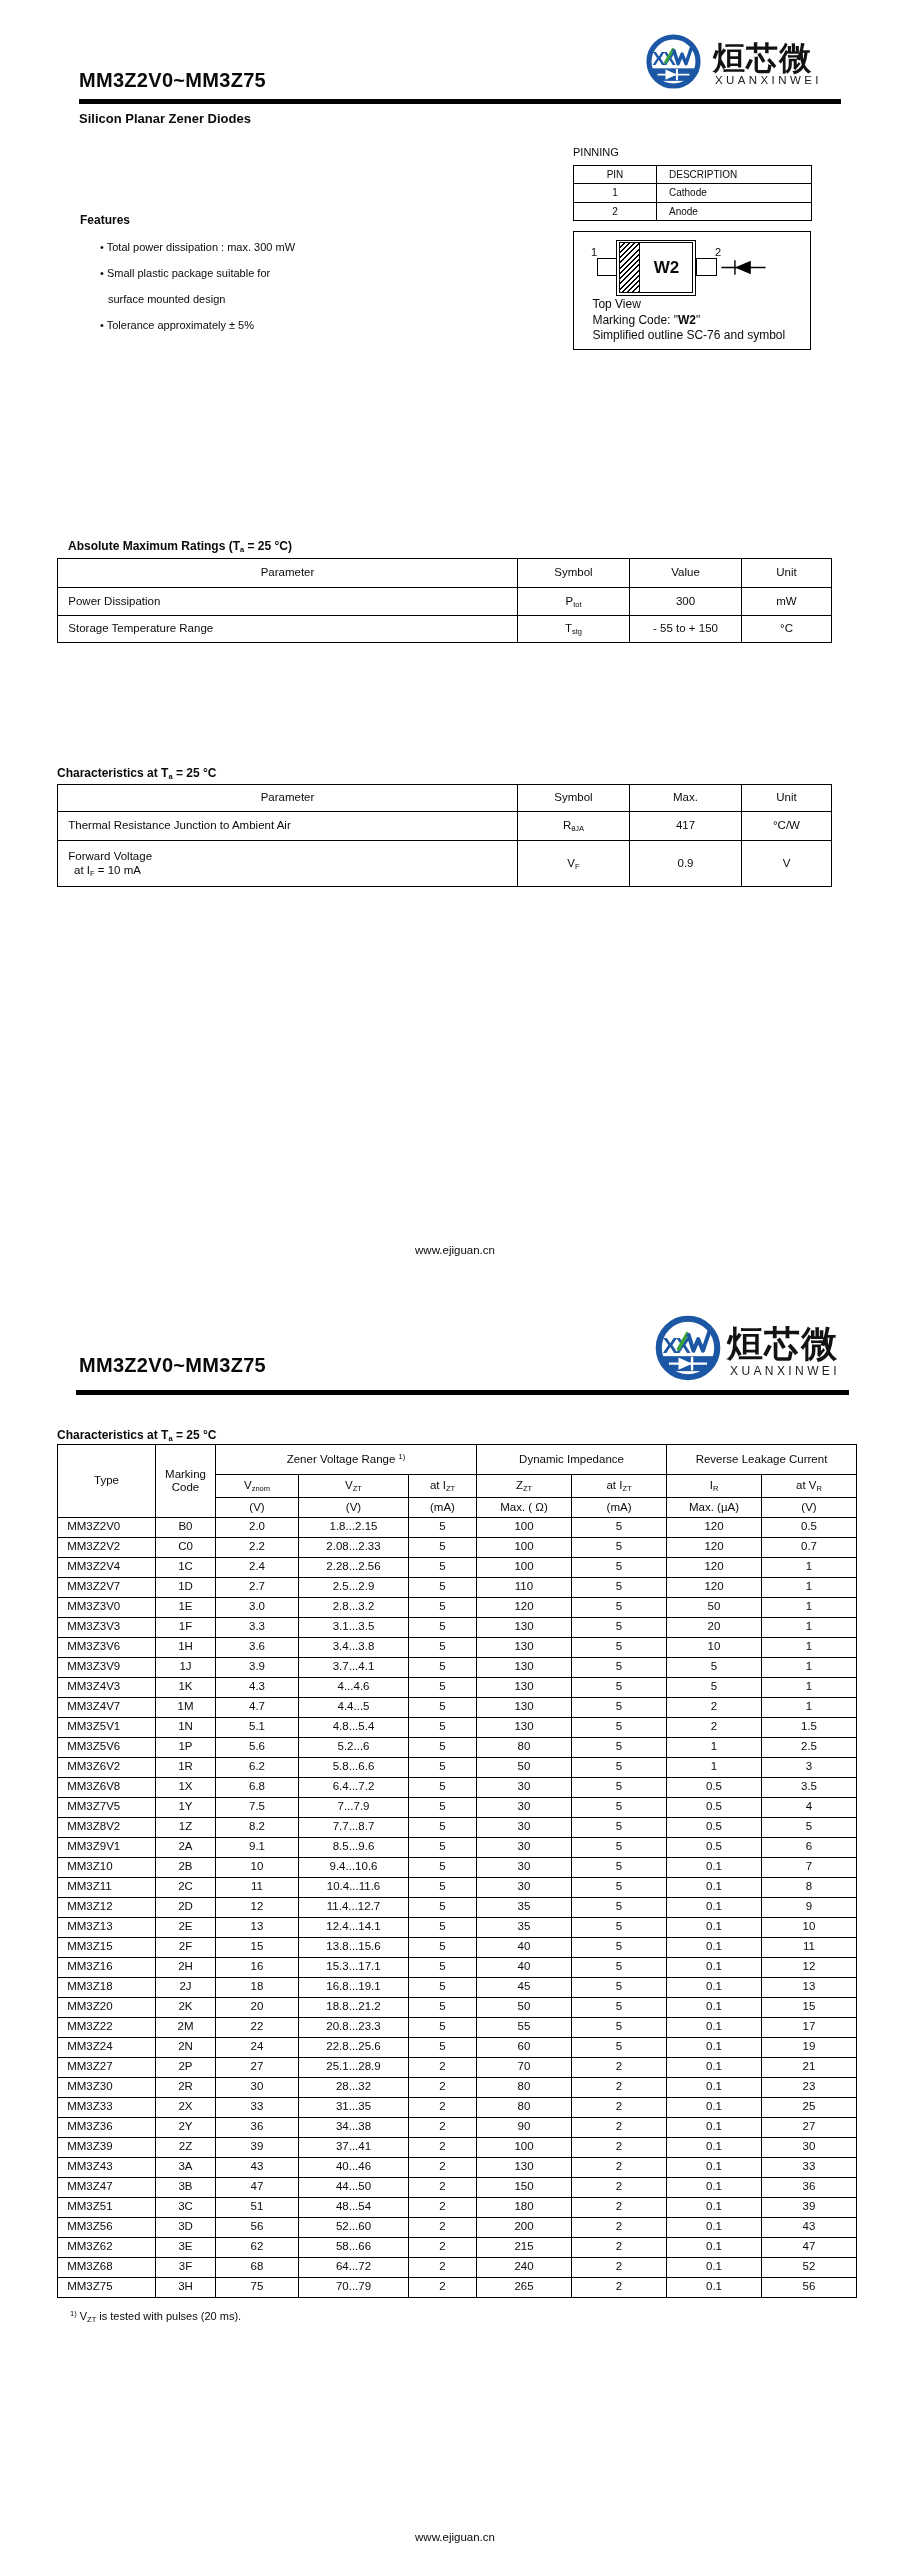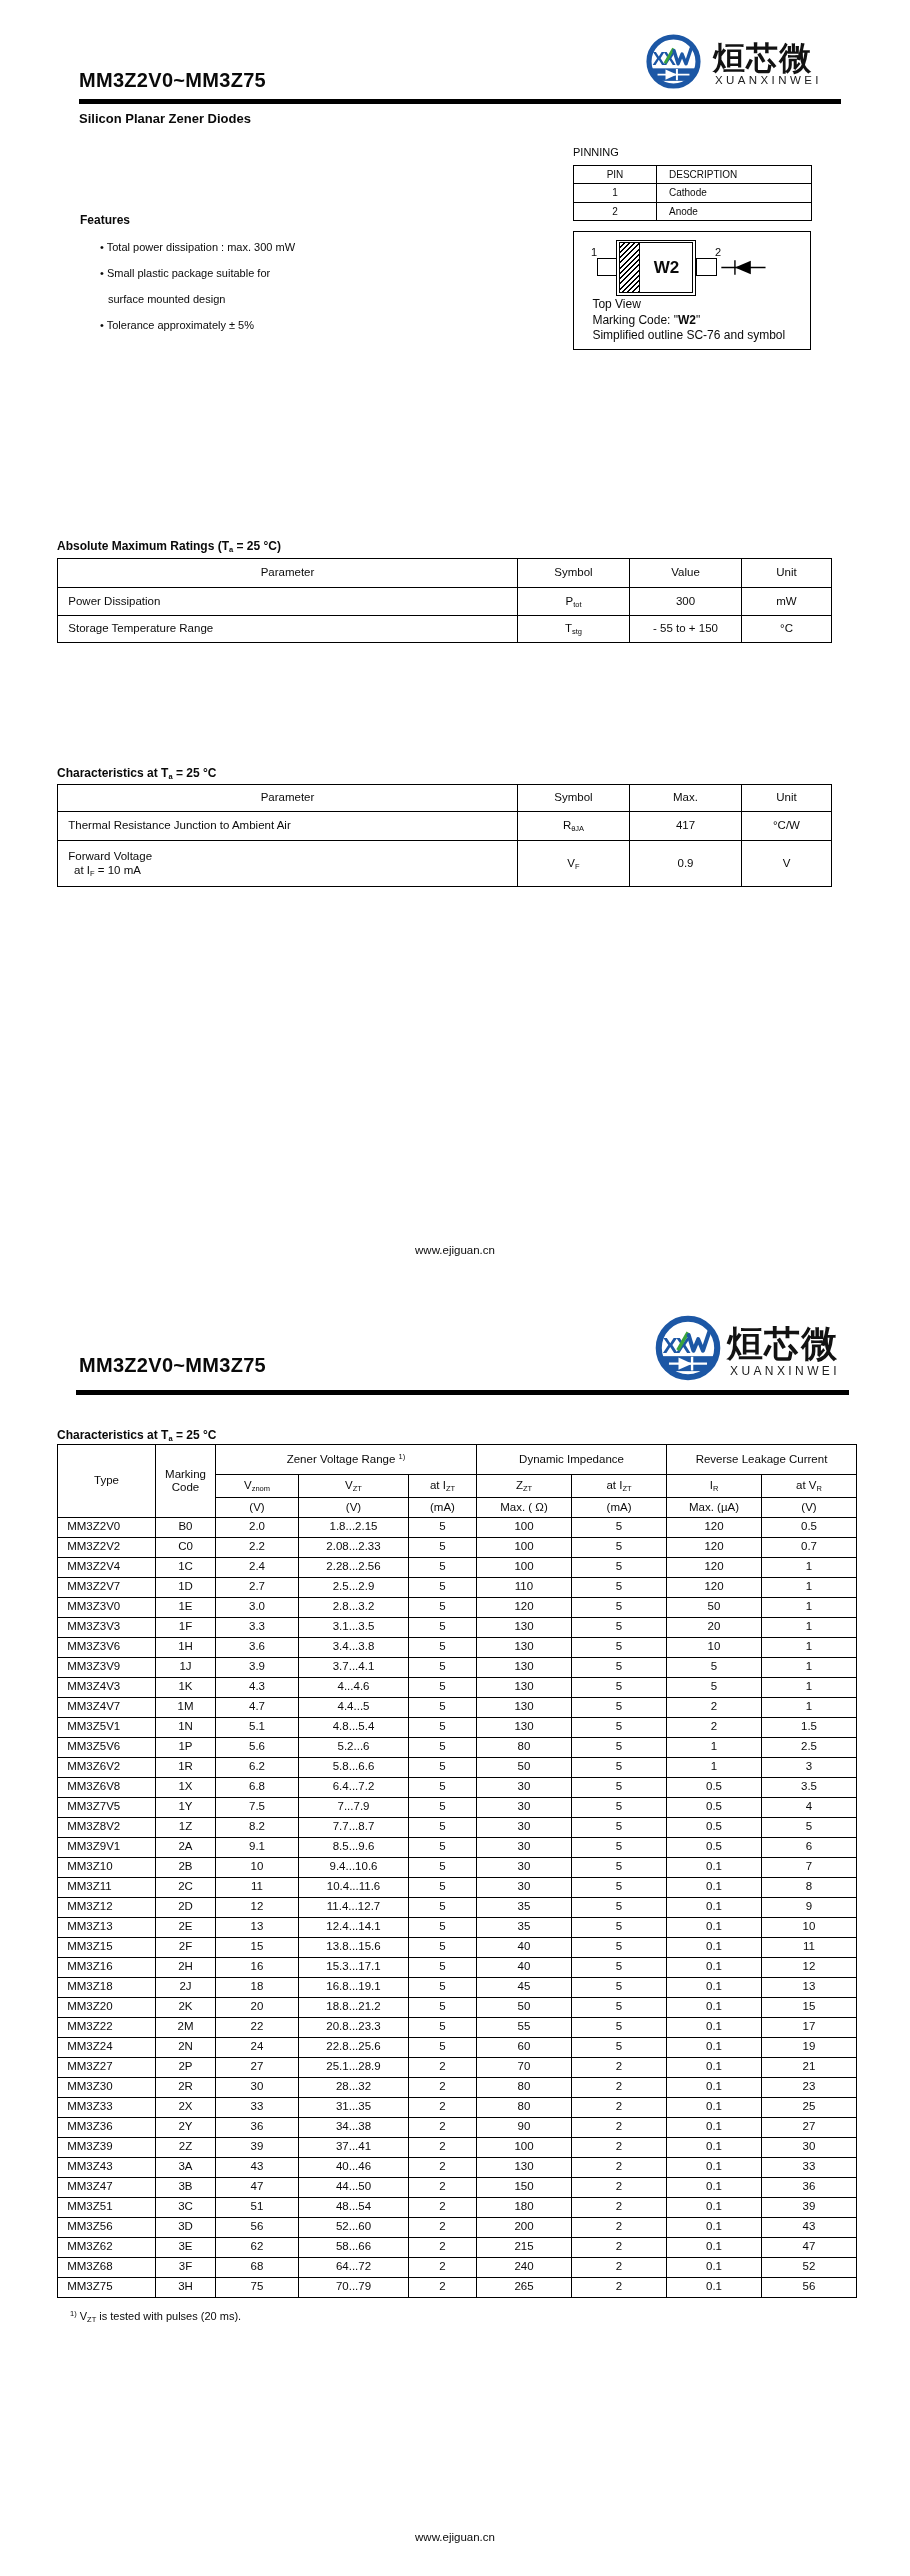--- a/index.html
+++ b/index.html
@@ -154,21 +154,21 @@
     <svg class="abs" style="left:147px; top:27px;" width="46" height="17" viewBox="0 0 80 30">
       <line x1="0" y1="15" x2="78" y2="15" stroke="#000" stroke-width="2.5"></line>
       <line x1="24" y1="2" x2="24" y2="28" stroke="#000" stroke-width="2.5"></line>
       <polygon points="24,15 52,3 52,27" fill="#000"></polygon>
     </svg>
     <div class="fig-caption" style="top:65px;">Top View</div>
     <div class="fig-caption" style="top:81px;"><span>Marking Code: "</span><b>W2</b><span>"</span></div>
     <div class="fig-caption" style="top:96px;">Simplified outline SC-76 and symbol</div>
   </div>
 
-  <div class="abs sec-heading" style="left:57px; top:539px;">
+  <div class="abs sec-heading" style="left:68px; top:539px;">
     <span>Absolute Maximum Ratings (T</span><sub class="s" style="font-weight:bold;">a</sub><span> = 25 °C)</span>
   </div>
   <table class="abs spec-table amr-table" style="left:57px; top:558px;">
     <thead>
       <tr>
         <th class="cparam" style="text-align:center; padding-left:0;">Parameter</th>
         <th class="csym">Symbol</th>
         <th class="cval">Value</th>
         <th class="cunit">Unit</th>
       </tr>

